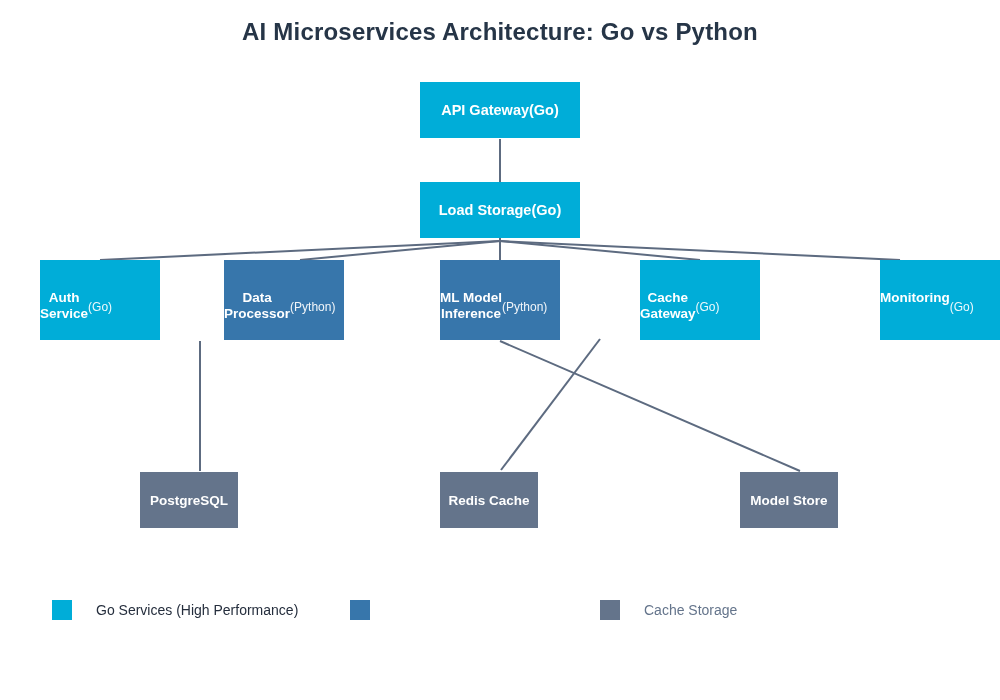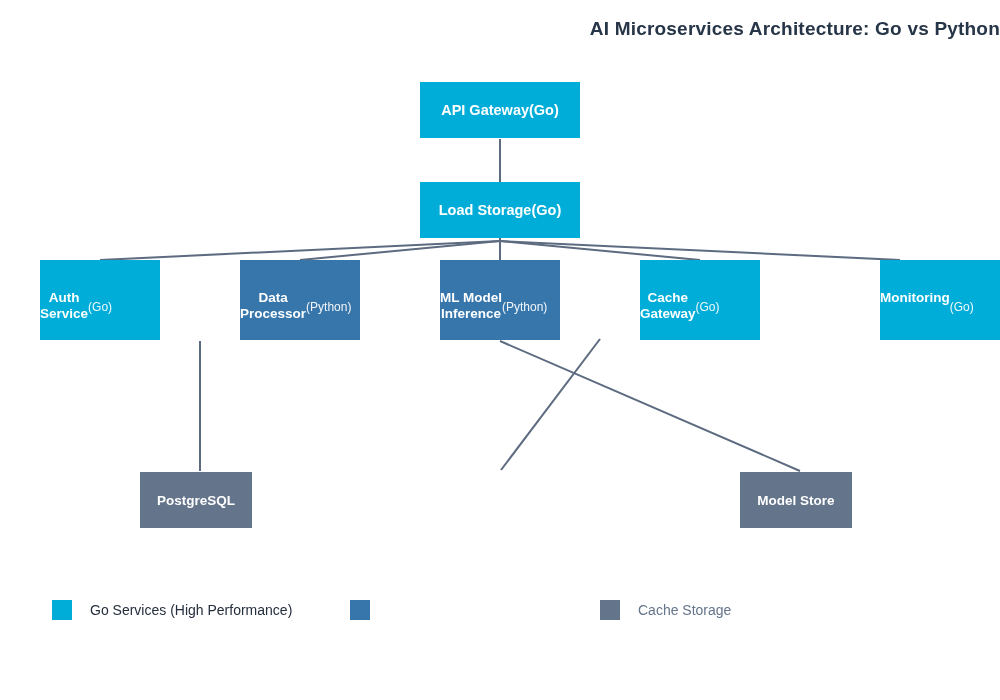--- a/index.html
+++ b/index.html
@@ -1,21 +1,21 @@
 <!DOCTYPE html>
 <html style="--go: #00ADD8; --python: #3776AB; --storage: #64748B; --edge: #5D6B80; --title_text: #263547; --dark_text: #252E3D;"><head>
 <meta charset="utf-8">
 <style>
   html,body{margin:0;padding:0;background:#ffffff;}
   body{font-family:"Liberation Sans","DejaVu Sans",sans-serif;}
   #canvas{position:relative;width:1000px;height:700px;background:#fff;overflow:hidden;}
 
   .page-title{
-    position:absolute;left:0;top:18px;width:1000px;text-align:right;
-    font-size:19px;font-weight:bold;color:var(--title_text,#263547);
+    position:absolute;left:0;top:18px;width:1000px;text-align:center;
+    font-size:24px;font-weight:bold;color:var(--title_text,#263547);
     letter-spacing:.2px;
   }
 
   svg.edges{position:absolute;left:0;top:0;width:1000px;height:700px;pointer-events:none;}
   svg.edges line{stroke:var(--edge,#5d6b80);stroke-width:2;fill:none;}
 
   .node{position:absolute;color:#ffffff;text-align:center;box-sizing:border-box;}
 
   .hub{
     width:160px;height:56px;left:420px;background:var(--go,#00ADD8);
@@ -32,27 +32,27 @@
     font-size:13.5px;font-weight:bold;line-height:16px;height:34px;
     white-space:pre-line;
   }
   .svc .subtitle{
     font-size:12px;font-weight:normal;color:rgba(255,255,255,.93);line-height:14px;
   }
   .svc.go{background:var(--go,#00ADD8);}
   .svc.py{background:var(--python,#3776AB);}
 
   .store{
-    width:112px;height:56px;top:472px;background:var(--storage,#64748B);
+    width:98px;height:56px;top:472px;background:var(--storage,#64748B);
     display:flex;align-items:center;justify-content:center;
     font-size:13.5px;font-weight:bold;
   }
 
   .legend{position:absolute;left:0;top:598px;width:1000px;height:24px;}
-  .legend-item{position:absolute;display:flex;align-items:center;gap:18px;height:24px;}
+  .legend-item{position:absolute;display:flex;align-items:center;gap:24px;height:24px;}
   .legend-swatch{width:20px;height:20px;flex:0 0 20px;}
   .legend-label{font-size:14px;line-height:24px;}
   .li-go{left:52px;}   .li-go .legend-swatch{background:var(--go,#00ADD8);}   .li-go .legend-label{color:var(--dark_text,#252E3D);}
   .li-py{left:350px;}  .li-py .legend-swatch{background:var(--python,#3776AB);} .li-py .legend-label{color:var(--python,#3776AB);}
   .li-st{left:600px;}  .li-st .legend-swatch{background:var(--storage,#64748B);} .li-st .legend-label{color:var(--storage,#64748B);}
 </style>
 </head>
 <body>
 
 <div id="canvas">
@@ -78,21 +78,21 @@
   <div class="node hub" style="top:182px">
     <div>Load Storage</div>
     <div>(Go)</div>
   </div>
 
   <div class="node svc go" style="left:40px">
     <div class="title">Auth
 Service</div>
     <div class="subtitle">(Go)</div>
   </div>
-  <div class="node svc py" style="left:240px">
+  <div class="node svc py" style="left:224px">
     <div class="title">Data
 Processor</div>
     <div class="subtitle">(Python)</div>
   </div>
   <div class="node svc py" style="left:440px">
     <div class="title">ML Model
 Inference</div>
     <div class="subtitle">(Python)</div>
   </div>
   <div class="node svc go" style="left:640px">
@@ -101,20 +101,23 @@
     <div class="subtitle">(Go)</div>
   </div>
   <div class="node svc go" style="left:880px">
     <div class="title">Monitoring</div>
     <div class="subtitle">(Go)</div>
   </div>
 
   <div class="node store" style="left:140px">
     <div>PostgreSQL</div>
   </div>
+  <div class="node store" style="left:440px">
+    <div>Redis Cache</div>
+  </div>
   <div class="node store" style="left:740px">
     <div>Model Store</div>
   </div>
 
   <div class="legend">
     <div class="legend-item li-go">
       <span class="legend-swatch"></span>
       <span class="legend-label">Go Services (High Performance)</span>
     </div>
     <div class="legend-item li-py">

